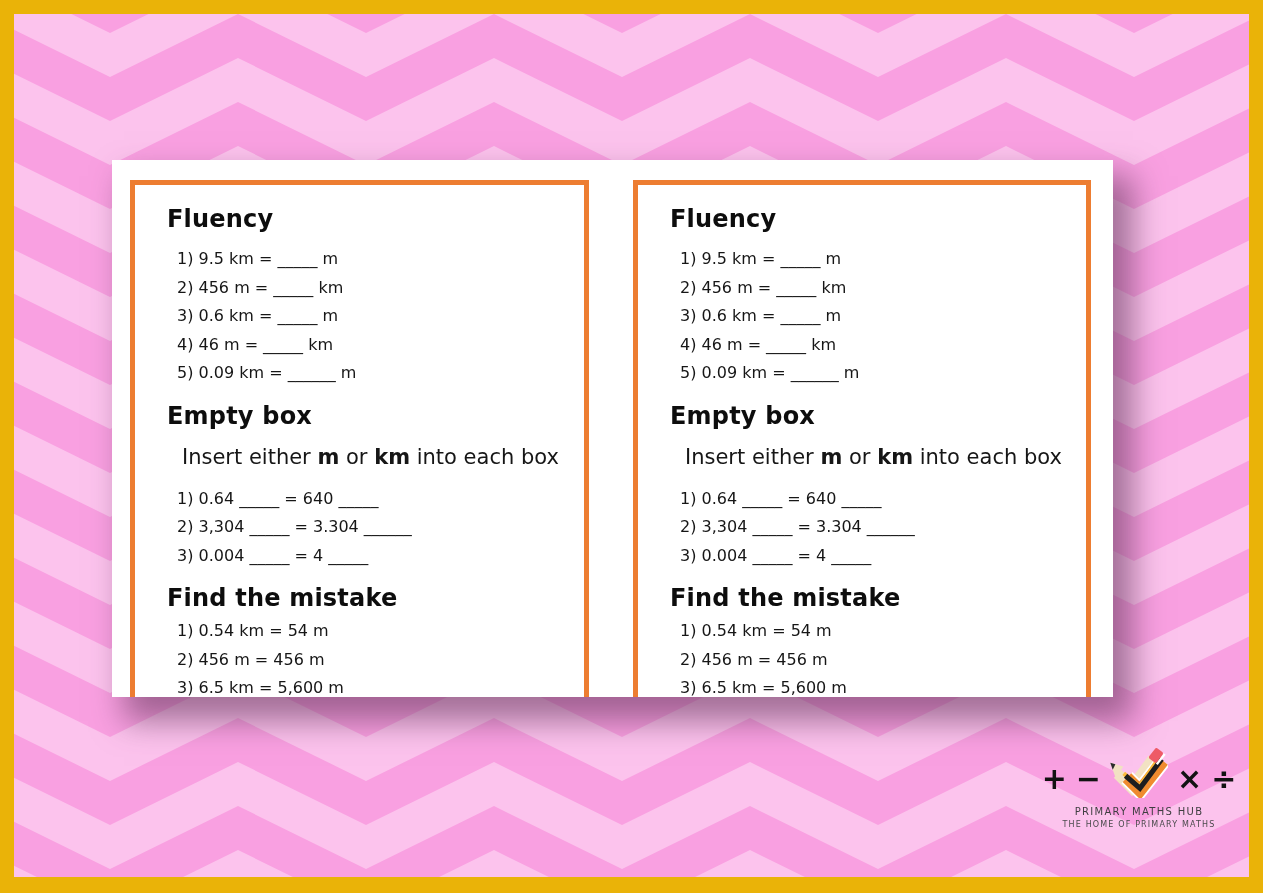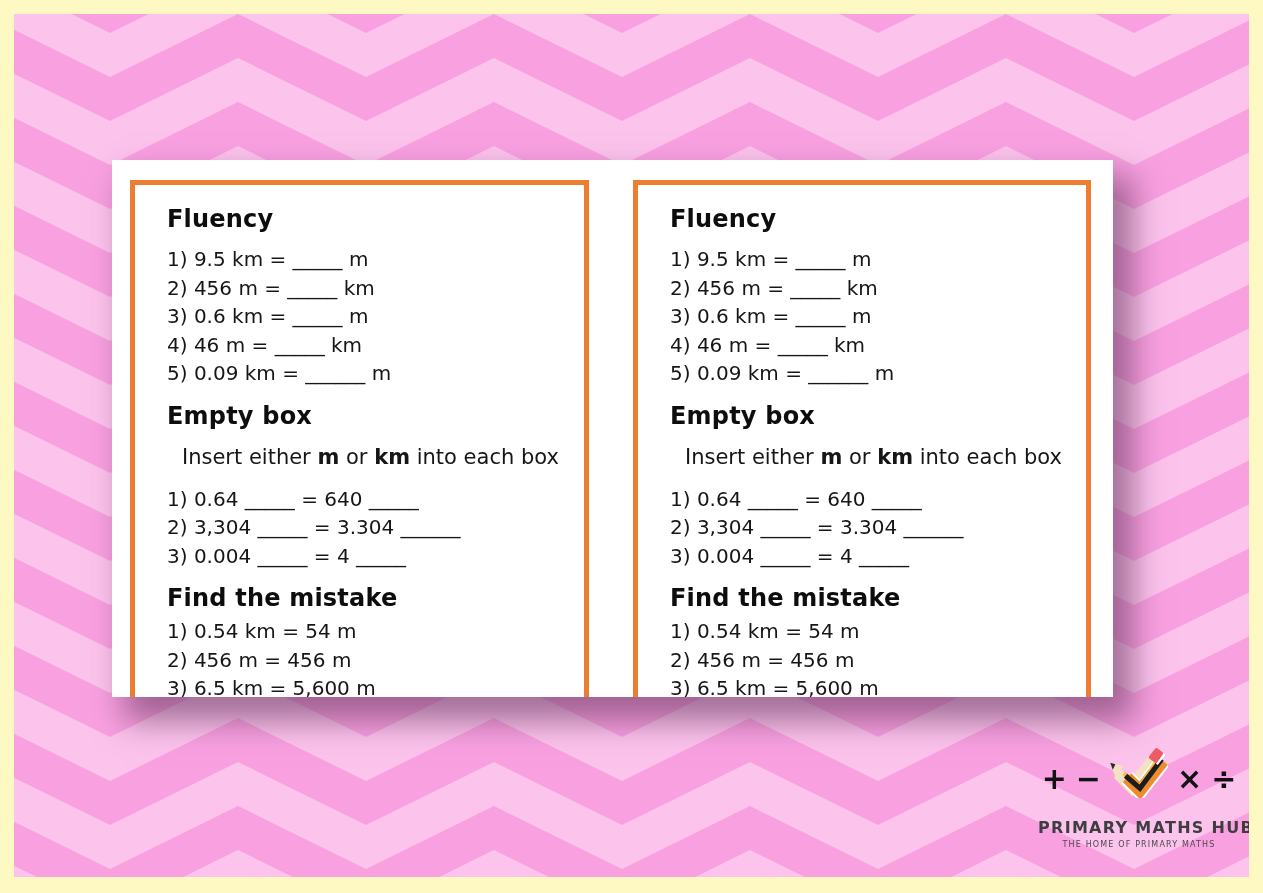--- a/index.html
+++ b/index.html
@@ -1,18 +1,18 @@
 <!DOCTYPE html>
 <html><head>
 <meta charset="utf-8">
 <style>
   html,body{margin:0;padding:0;background:#333;}
   .frame{
     position:relative;width:1263px;height:893px;
-    background:#fef9c3;overflow:hidden;
+    background:#eab308;overflow:hidden;
     font-family:"DejaVu Sans","Liberation Sans",sans-serif;
   }
   .bg{
     position:absolute;left:14px;top:14px;right:14px;bottom:16px;
     background:#fcc3ed;overflow:hidden;
   }
   #chevrons{position:absolute;left:0;top:0;width:100%;height:100%;display:block;}
   .card{
     position:absolute;left:98px;top:146px;width:1001px;height:537px;
     background:#ffffff;overflow:hidden;
@@ -22,32 +22,32 @@
     position:absolute;top:20px;width:459px;height:600px;
     border:5px solid #ed7d31;background:#fff;box-sizing:border-box;
     padding:20px 6px 0 32px;color:#161616;
   }
   .panel-left{left:18px;}
   .panel-right{left:521px;width:458px;}
   .heading{font-size:24px;font-weight:bold;margin:0;color:#0d0d0d;letter-spacing:.2px;}
   .h-fluency{margin-bottom:12px;}
   .h-emptybox{margin-top:14px;margin-bottom:12px;}
   .h-findmistake{margin-top:14px;margin-bottom:5px;}
-  .line{font-size:20px;line-height:28.5px;white-space:nowrap;}
+  .line{font-size:16px;line-height:28.5px;white-space:nowrap;margin-left:10px;}
   .instruction{font-size:21px;line-height:25px;margin:15px;white-space:nowrap;}
   .instruction b{font-weight:bold;}
   .eb-list{margin-top:12px;}
   .logo{
     position:absolute;left:1024px;top:736px;width:202px;
     text-align:center;color:#3e3e40;
   }
   .logo-row{display:flex;align-items:center;justify-content:center;gap:9px;height:52px;}
   .sym{font-size:30px;font-weight:bold;color:#121212;line-height:1;transform:translateY(3px);}
   .logo-mark{width:58px;height:50px;margin-top:-6px;}
-  .logo-title{font-size:16px;font-weight:bold;letter-spacing:1.3px;color:#3e3e40;margin-top:16px;white-space:nowrap;}
+  .logo-title{font-size:10px;font-weight:normal;letter-spacing:1.3px;color:#3e3e40;margin-top:4px;white-space:nowrap;}
   .logo-tagline{font-size:8px;font-weight:normal;letter-spacing:1.15px;color:#4a4a4c;margin-top:3px;white-space:nowrap;}
 </style>
 </head>
 <body>
 
 <div class="frame">
   <div class="bg">
     <svg id="chevrons" viewBox="0 0 1235 863" preserveAspectRatio="none" style="background: rgb(252, 195, 237);">
         <path d="M -32 -176 L 96 -113 L 224 -176 L 352 -113 L 480 -176 L 608 -113 L 736 -176 L 864 -113 L 992 -176 L 1120 -113 L 1248 -176 L 1248 -132 L 1120 -69 L 992 -132 L 864 -69 L 736 -132 L 608 -69 L 480 -132 L 352 -69 L 224 -132 L 96 -69 L -32 -132 Z" fill="#f9a0e1"></path>
         <path d="M -32 -88 L 96 -25 L 224 -88 L 352 -25 L 480 -88 L 608 -25 L 736 -88 L 864 -25 L 992 -88 L 1120 -25 L 1248 -88 L 1248 -44 L 1120 19 L 992 -44 L 864 19 L 736 -44 L 608 19 L 480 -44 L 352 19 L 224 -44 L 96 19 L -32 -44 Z" fill="#f9a0e1"></path>

